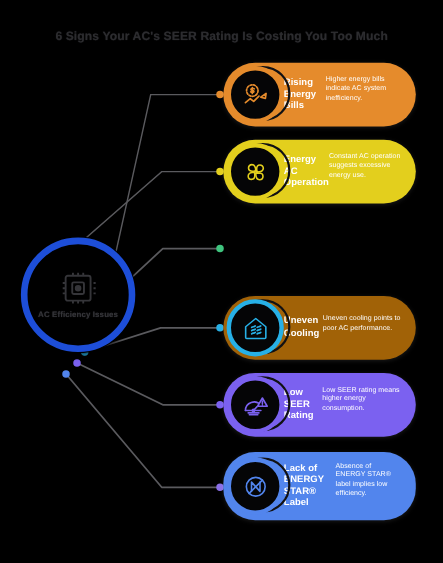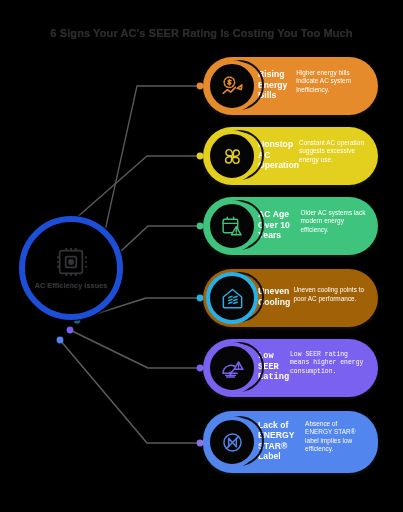--- a/index.html
+++ b/index.html
@@ -185,61 +185,44 @@
         <svg viewBox="0 0 24 24" fill="none" stroke="#e3cf1d" stroke-width="1.4" stroke-linejoin="round">
           <path d="M12 11c0-3.4-1.1-5.6-3.3-5.6-1.9 0-3 1.4-3 3 0 2 1.8 2.8 3.6 2.8z"></path>
           <path d="M13 12c3.4 0 5.6-1.1 5.6-3.3 0-1.9-1.4-3-3-3-2 0-2.8 1.8-2.8 3.6z"></path>
           <path d="M12 13c0 3.4 1.1 5.6 3.3 5.6 1.9 0 3-1.4 3-3 0-2-1.8-2.8-3.6-2.8z"></path>
           <path d="M11 12c-3.4 0-5.6 1.1-5.6 3.3 0 1.9 1.4 3 3 3 2 0 2.8-1.8 2.8-3.6z"></path>
           <circle cx="12" cy="12" r="1.1"></circle>
         </svg>
       </div>
     </div>
     <div class="card-body">
-      <div class="card-title">Nonstop AC Operation</div>
+      <div class="card-title">Energy AC Operation</div>
       <div class="card-desc">Constant AC operation suggests excessive energy use.</div>
     </div>
   </div>
 
-  <div class="card" style="top:197px; background:#3fc47e;">
-    <div class="badge-wrap">
-      <div class="badge-shadow"></div>
-      <div class="badge" style="--ring:#3fc47e">
-        <svg viewBox="0 0 24 24" fill="none" stroke="#3fc47e" stroke-width="1.4" stroke-linecap="round" stroke-linejoin="round">
-          <rect x="3" y="5" width="14" height="13" rx="1.6"></rect>
-          <path d="M3 9h14M7 5V3M13 5V3"></path>
-          <path d="M15.6 12.2l4.6 7.8h-9.2z" fill="#050506"></path>
-          <path d="M15.6 15v2.2M15.6 18.6v.1"></path>
-        </svg>
-      </div>
-    </div>
-    <div class="card-body">
-      <div class="card-title">AC Age Over 10 Years</div>
-      <div class="card-desc">Older AC systems lack modern energy efficiency.</div>
-    </div>
-  </div>
 
   <div class="card" style="top:269px; background:#a16207;">
     <div class="badge-wrap">
       <div class="badge-shadow"></div>
       <div class="badge" style="--ring:#27b0e6">
         <svg viewBox="0 0 24 24" fill="none" stroke="#27b0e6" stroke-width="1.4" stroke-linecap="round" stroke-linejoin="round">
           <path d="M3.2 10.6L12 3.4l8.8 7.2V20a.9.9 0 0 1-.9.9H4.1a.9.9 0 0 1-.9-.9z"></path>
           <path d="M8.4 11.2c1.2-1.1 2-.2 3.2-1.3M8.4 14c1.2-1.1 2-.2 3.2-1.3M8.4 16.8c1.2-1.1 2-.2 3.2-1.3"></path>
           <path d="M13.2 11.2c1.2-1.1 2-.2 3.2-1.3M13.2 14c1.2-1.1 2-.2 3.2-1.3M13.2 16.8c1.2-1.1 2-.2 3.2-1.3"></path>
         </svg>
       </div>
     </div>
     <div class="card-body">
       <div class="card-title">Uneven Cooling</div>
       <div class="card-desc">Uneven cooling points to poor AC performance.</div>
     </div>
   </div>
 
-  <div class="card" style="top:339px; background:#7b61f0;font-family:Liberation Mono, monospace;">
+  <div class="card" style="top:339px; background:#7b61f0;">
     <div class="badge-wrap">
       <div class="badge-shadow"></div>
       <div class="badge" style="--ring:#7b61f0">
         <svg viewBox="0 0 24 24" fill="none" stroke="#7b61f0" stroke-width="1.4" stroke-linecap="round" stroke-linejoin="round">
           <path d="M3 16.5a7.5 7.5 0 0 1 13.4-4.6"></path>
           <path d="M3 16.5h13.5"></path>
           <path d="M10 16.5l3.2-3.4"></path>
           <circle cx="10" cy="16.5" r="1"></circle>
           <path d="M17.8 5.6l4.2 7.2h-8.4z" fill="#050506"></path>
           <path d="M17.8 8.2v2.3M17.8 11.7v.1"></path>

